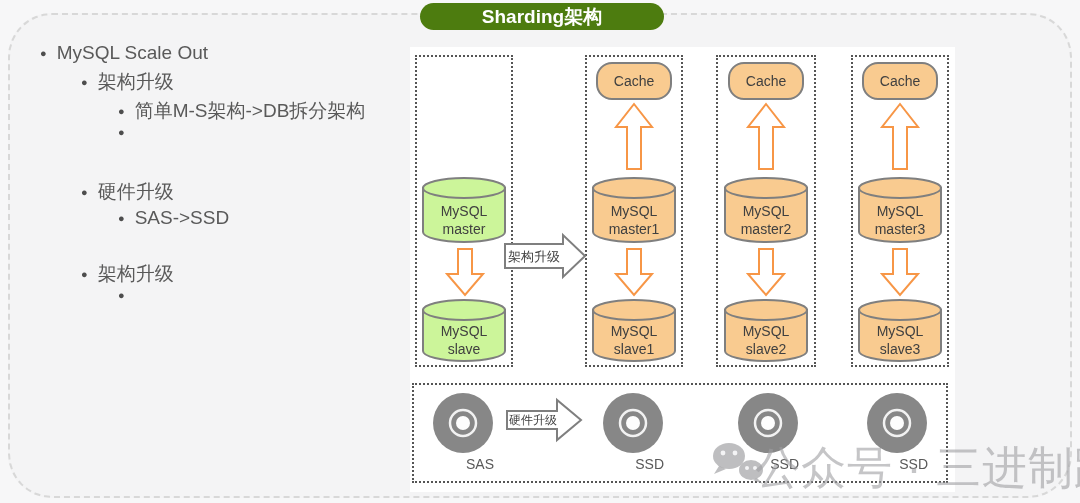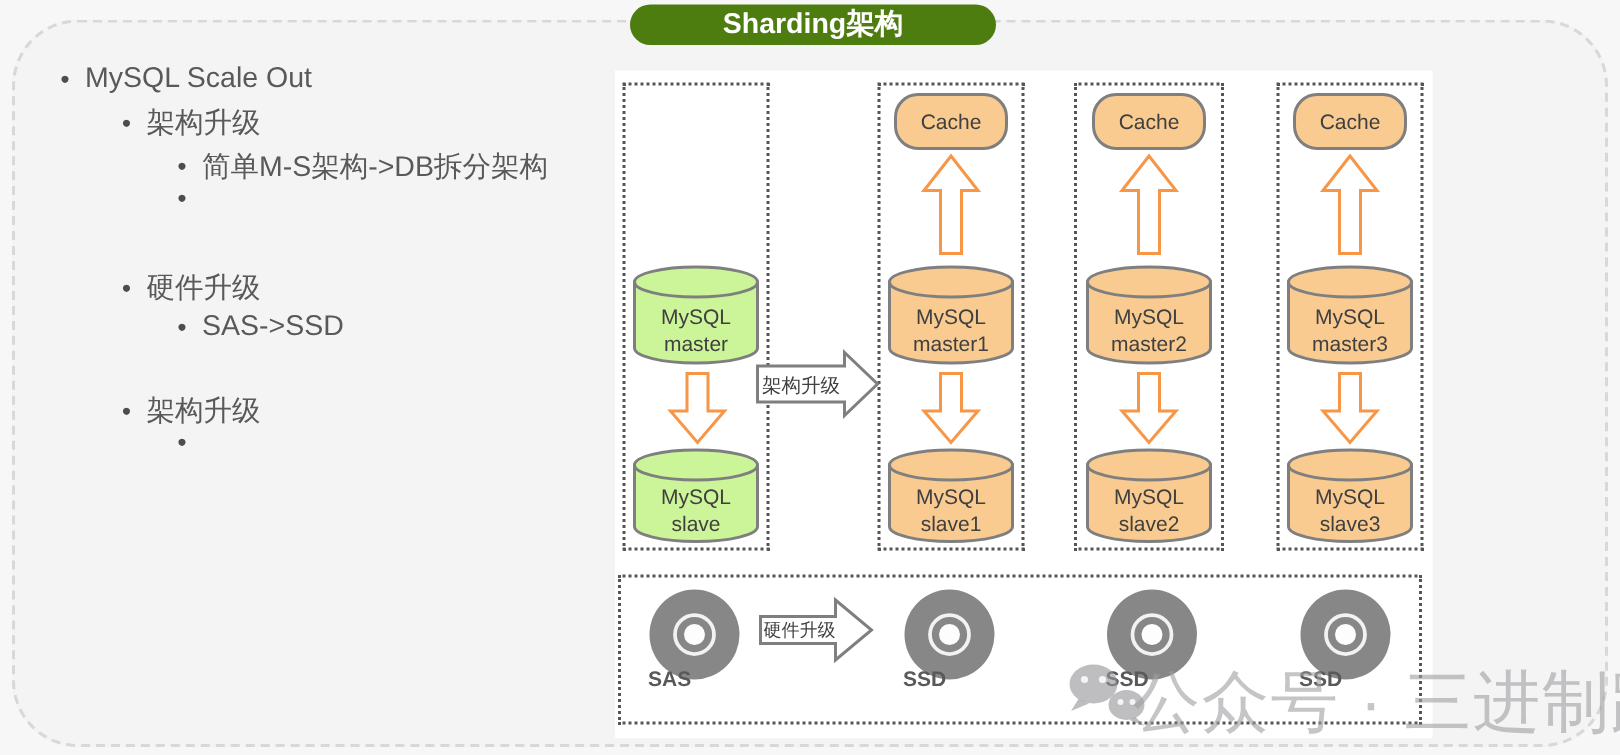--- a/index.html
+++ b/index.html
@@ -19,22 +19,22 @@
   .cachebox{position:absolute;width:76px;height:38px;background:#f9cb90;
         border:2px solid #7f7f7f;border-radius:16px;box-sizing:border-box;
         color:#404040;font-size:14px;display:flex;align-items:center;justify-content:center;}
   svg{position:absolute;overflow:visible;}
   .cyl-body{stroke:#7f7f7f;stroke-width:2;}
   .g-fill{fill:#ccf59a;} .o-fill{fill:#f9cb90;}
   .cyl-text{font-family:"Liberation Sans",sans-serif;font-size:14px;fill:#404040;text-anchor:middle;}
   .blockarrow-v{fill:#ffffff;stroke:#f79646;stroke-width:2;stroke-linejoin:miter;}
   .blockarrow-h{fill:#ffffff;stroke:#7f7f7f;stroke-width:2;}
   .harrow-text{font-family:"Liberation Sans",sans-serif;font-size:13px;fill:#404040;text-anchor:middle;}
-  .disk-label{position:absolute;width:62px;top:444px;text-align:left;
-        font-size:14px;color:#595959;font-weight:bold;}
+  .disk-label{position:absolute;width:62px;top:456px;text-align:right;
+        font-size:14px;color:#595959;}
   .watermark{position:absolute;left:755px;top:438px;font-size:45px;
         color:rgba(158,158,162,0.60);white-space:nowrap;letter-spacing:1px;z-index:6;}
   .wm-icons{left:710px;top:441px;z-index:6;}
 </style>
 </head>
 <body>
 
 <div class="page">
   <div class="card"></div>
 

